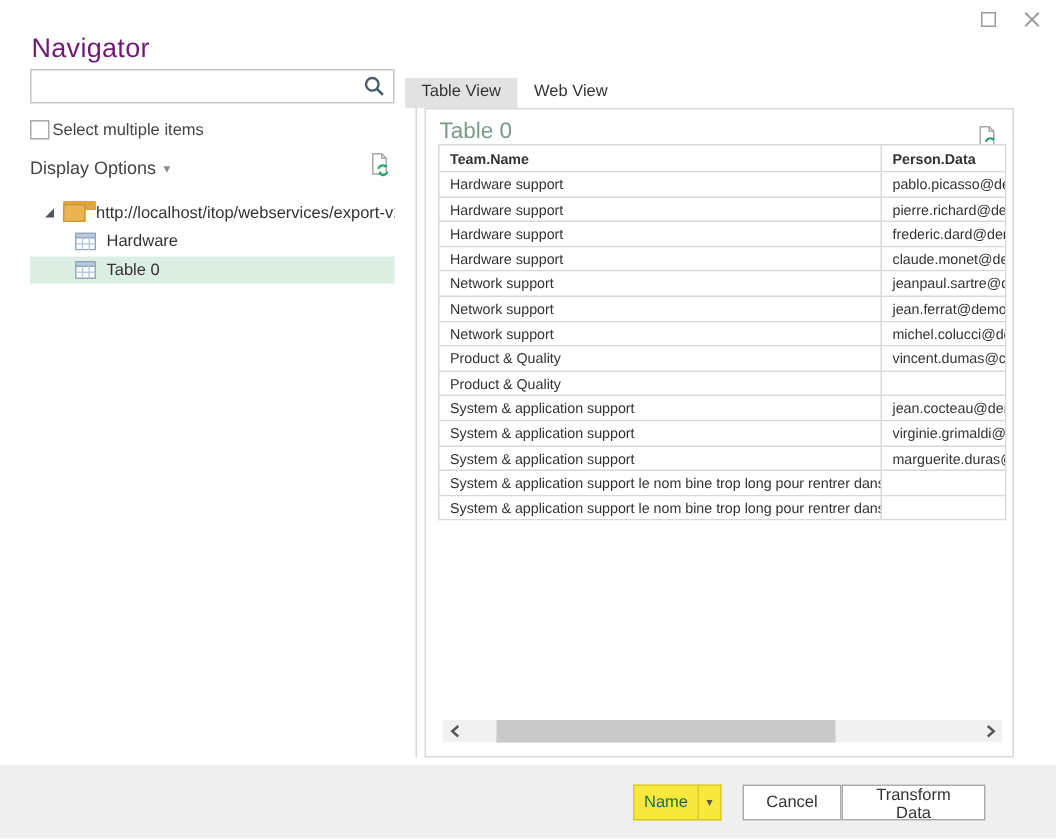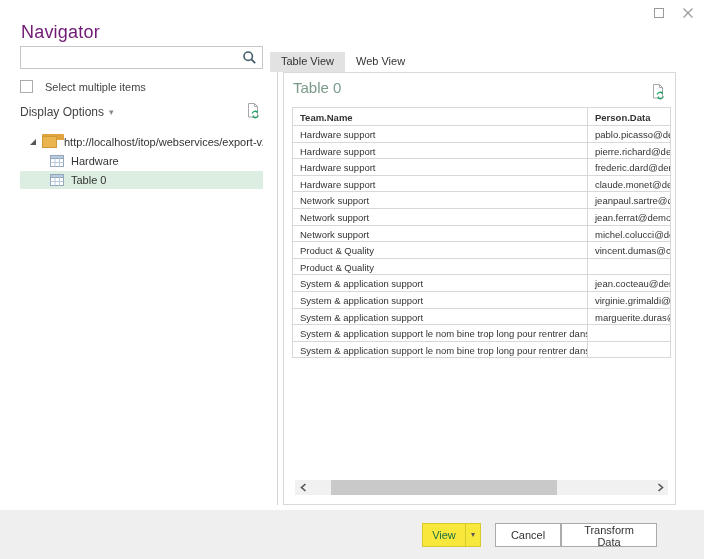--- a/index.html
+++ b/index.html
@@ -15,21 +15,21 @@
   
   .title { position:absolute; left:21px; top:22px; font-size:18px; font-weight:400;
     color:#701a75; letter-spacing:0.2px; }
 
   
   .left-pane { position:absolute; left:20px; top:46px; width:243px; }
   .search-box { position:relative; width:243px; height:23px; border:1px solid #c6c6c6; background:#fff; }
   .search-box input { position:absolute; inset:0; border:none; outline:none; padding:0 26px 0 6px;
     font-size:11px; font-family:inherit; background:transparent; }
   .search-icon { position:absolute; right:5px; top:3px; }
-  .check-row { display:flex; align-items:center; gap:12px; margin-top:10px; height:15px; }
+  .check-row { display:flex; align-items:center; gap:2px; margin-top:10px; height:15px; }
   .checkbox { width:13px; height:13px; border:1px solid #ababab; background:#fff; }
   .check-label { font-size:11px; color:#444; }
   .options-row { display:flex; align-items:center; margin-top:9px; height:18px; }
   .options-label { font-size:12px; color:#444; }
   .caret { font-size:9px; color:#888; margin-left:5px; }
   .options-refresh { margin-left:auto; margin-right:2px; }
 
   
   .tree { margin-top:12px; }
   .tree-row { display:flex; align-items:center; height:18px; font-size:11px; color:#333; cursor:pointer; }
@@ -50,21 +50,21 @@
   .tabs { position:absolute; left:270px; top:52px; display:flex; height:20px; }
   .tab { font-size:11px; padding:3px 11px; color:#333; cursor:pointer; }
   .tab.active { background:#e2e2e2; }
   .preview-panel { position:absolute; left:283px; top:72px; width:393px; height:433px;
     border:1px solid #d9d9d9; background:#fff; }
   .panel-head { position:relative; height:34px; }
   .table-title { position:absolute; left:9px; top:6px; font-size:15px; color:#7a9a89; }
   .panel-refresh { position:absolute; right:9px; top:10px; cursor:pointer; }
 
   
-  .data-table { position:absolute; left:8px; top:34px; right:4px; overflow:hidden; }
+  .data-table { position:absolute; left:8px; top:23px; right:4px; overflow:hidden; }
   .t-row { display:flex; height:16.6px; border:1px solid #d8d8d8; border-top:none; background:#fff; }
   .t-row.header { border-top:1px solid #d8d8d8; height:19px; font-weight:bold; }
   .t-cell { font-size:9.5px; line-height:15px; padding:1px 0 0 7px; white-space:nowrap; overflow:hidden; }
   .t-cell.team { width:295px; border-right:1px solid #d8d8d8; flex:0 0 auto; }
   .t-cell.email { flex:1 1 auto; }
   .header .t-cell { line-height:17px; }
 
   
   .hscroll { position:absolute; left:11px; bottom:9px; width:373px; height:15px; background:#f1f1f1;
     display:flex; align-items:center; }
@@ -267,20 +267,20 @@
       <div class="hs-arrow">
         <svg width="7" height="9" viewBox="0 0 7 9">
             <polyline points="1.5,1 5.5,4.5 1.5,8" fill="none" stroke="#555" stroke-width="1.6"></polyline>
           </svg>
       </div>
     </div>
   </div>
 
   <div class="footer">
     <div class="split-btn">
-      <div class="load-main">View</div>
+      <div class="load-main">Name</div>
       <div class="load-arrow">▾</div>
     </div>
     <button class="btn cancel-btn">Cancel</button>
     <button class="btn transform-btn">Transform Data</button>
   </div>
 
 </div>
 
 </body></html>

